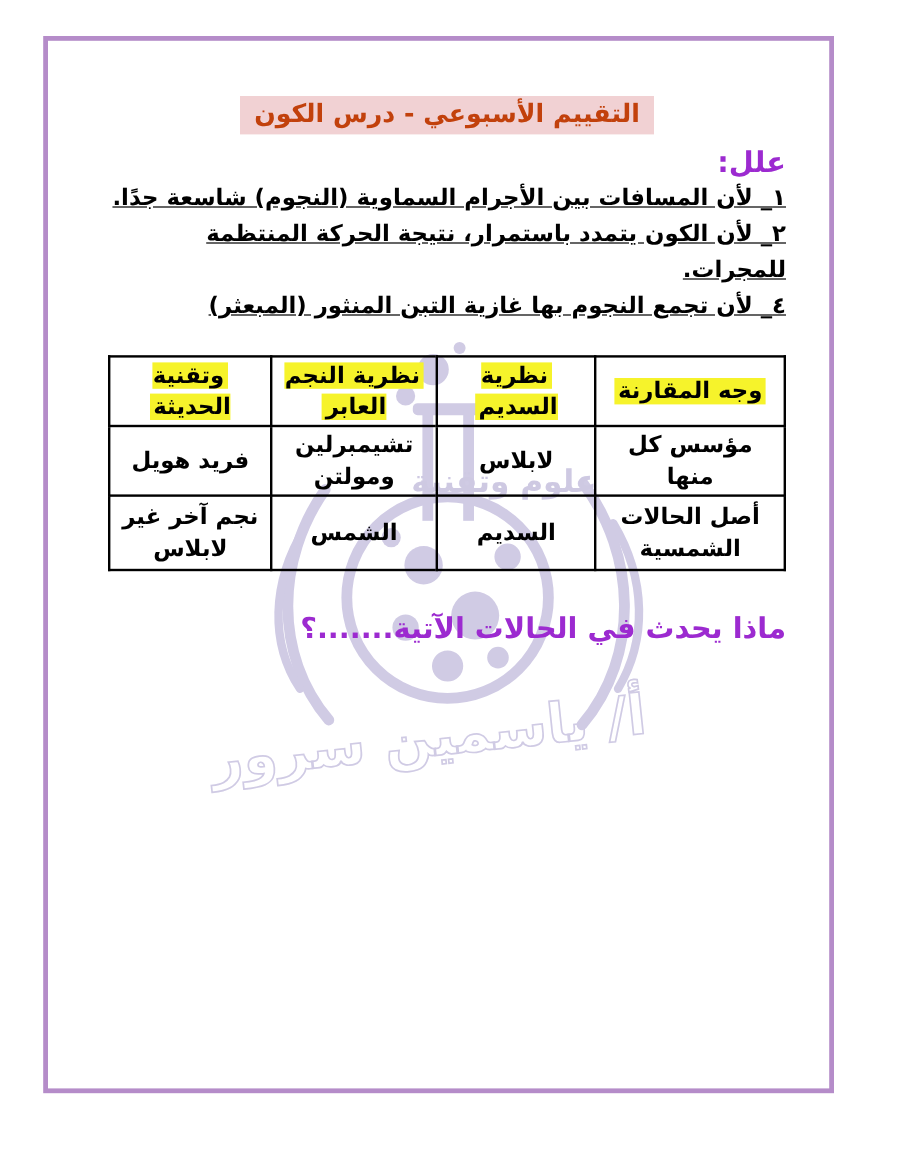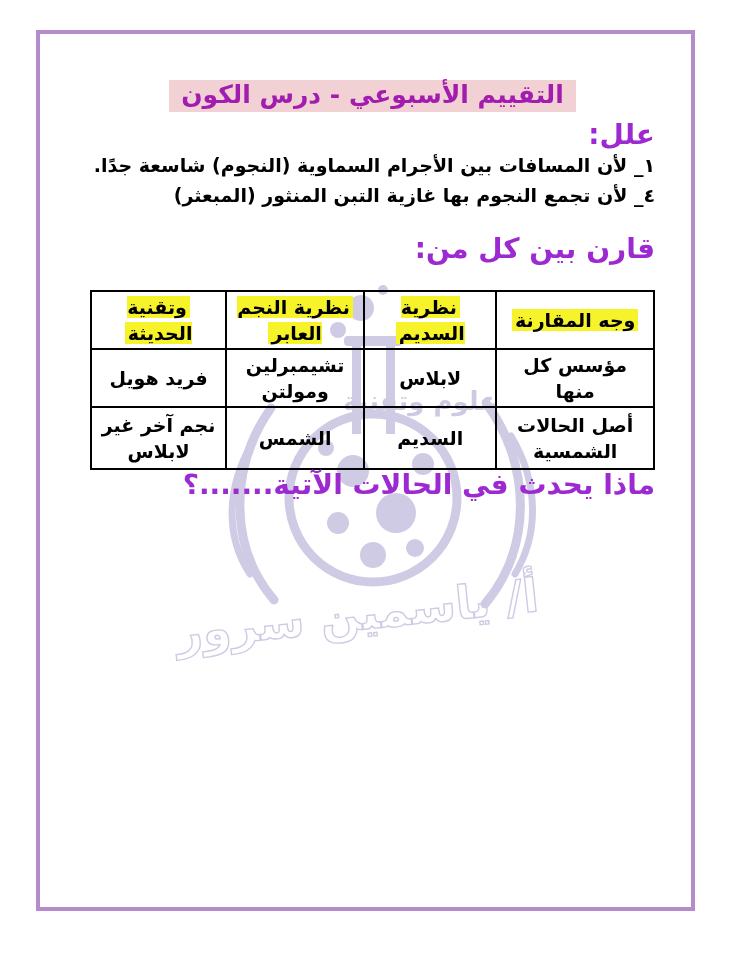--- a/index.html
+++ b/index.html
@@ -14,27 +14,27 @@
   }
   .watermark {
     position:absolute; left:168px; top:268px; z-index:0; opacity:0.85;
   }
   .content {
     position:absolute; top:80px; right:95px; left:90px; z-index:1;
     font-weight:bold; font-size:19px; color:#000; line-height:30px;
   }
   .title-row { text-align:center; margin:0 0 8px 0; }
   .title {
-    display:inline-block; background:#f1d1d3; color:#a21caf;
-    padding:3px 12px 5px 12px; font-size:25px; line-height:24px;
+    display:inline-block; background:#f1d1d3; color:#c2410c;
+    padding:3px 12px 5px 12px; font-size:21px; line-height:24px;
   }
-  .heading { color:#9c2ad0; font-size:28px; line-height:30px; }
+  .heading { color:#9c2ad0; font-size:24px; line-height:30px; }
   .heading.compare { margin-top:24px; }
-  .heading.cases  { }
-  .item { line-height:30px; }
+  .heading.cases  { margin-top:33px; }
+  .item { line-height:30px;text-decoration:underline; }
   table.compare-table {
     width:100%; border-collapse:collapse; table-layout:fixed; margin-top:26px;
     background:transparent;
   }
   table.compare-table th, table.compare-table td {
     border:2px solid #000; text-align:center; vertical-align:middle;
     font-size:19px; font-weight:bold; padding:2px 4px; line-height:26px;
     background:transparent;
   }
   tr.thead-row { height:36px; }
@@ -81,23 +81,23 @@
   </svg>
 
   <div class="content">
 
     <div class="title-row">
       <span class="title">التقييم الأسبوعي - درس الكون</span>
     </div>
 
     <div class="heading">علل:</div>
     <div class="item">١_ لأن المسافات بين الأجرام السماوية (النجوم) شاسعة جدًا.</div>
+    <div class="item">٢_ لأن الكون يتمدد باستمرار، نتيجة الحركة المنتظمة للمجرات.</div>
     <div class="item">٤_ لأن تجمع النجوم بها غازية التبن المنثور (المبعثر)</div>
 
-    <div class="heading compare">قارن بين كل من:</div>
 
     <table class="compare-table">
       <colgroup>
         <col style="width:28%">
           <col style="width:23.5%">
           <col style="width:24.5%">
           <col style="width:24%">
       </colgroup>
       <tbody>
         <tr class="thead-row">

